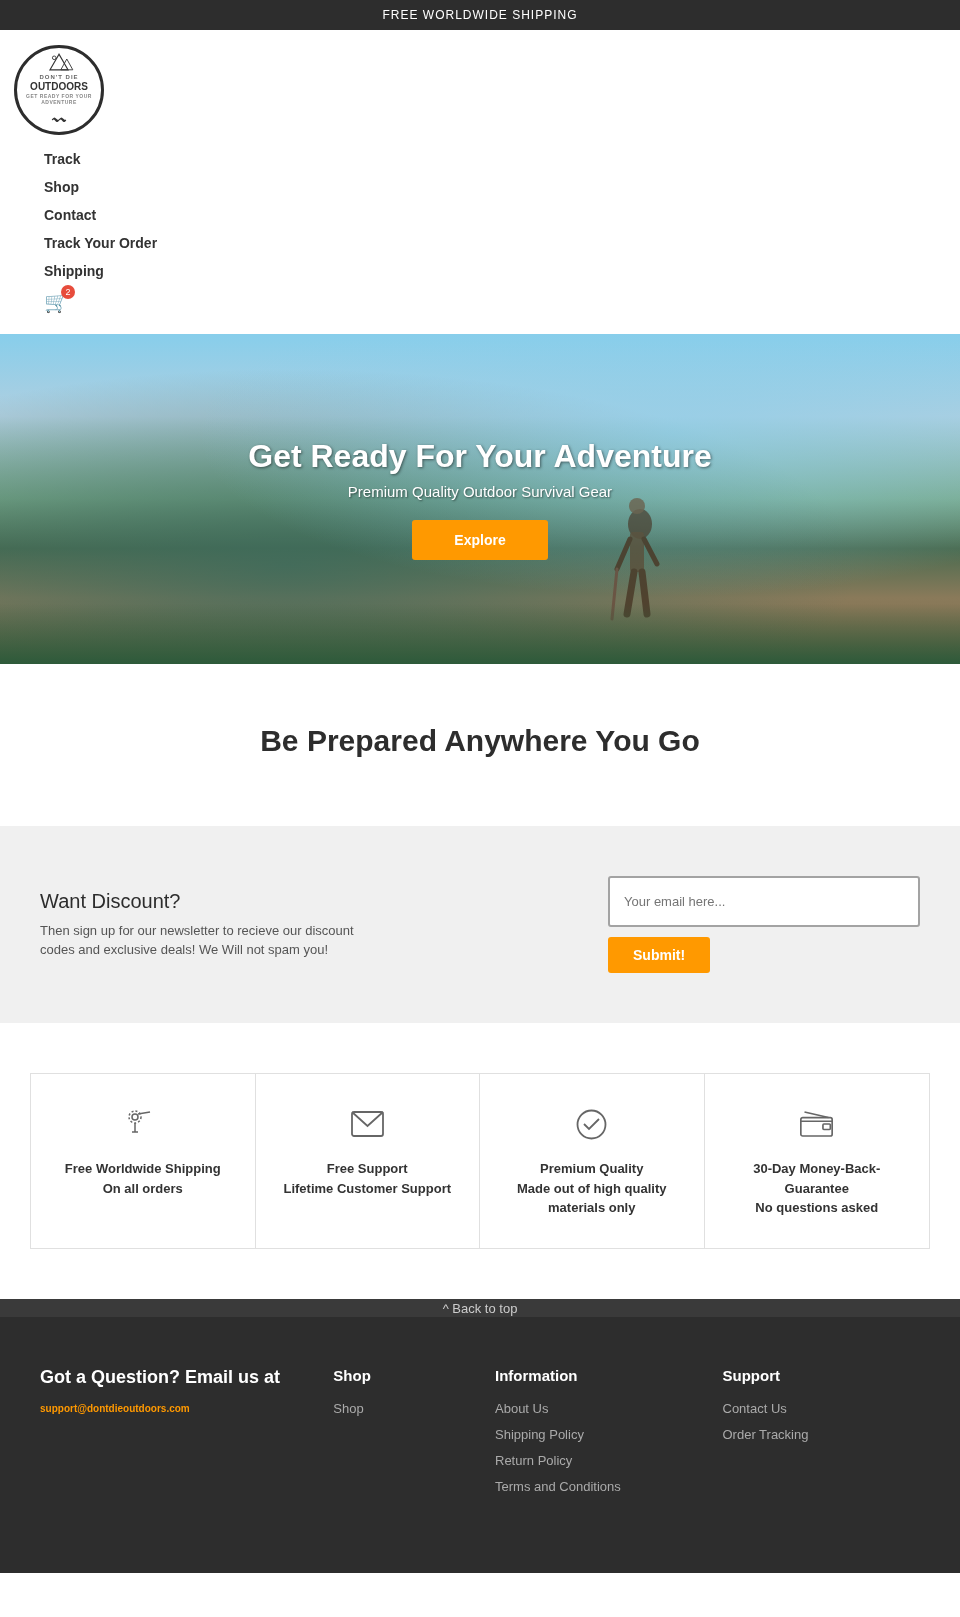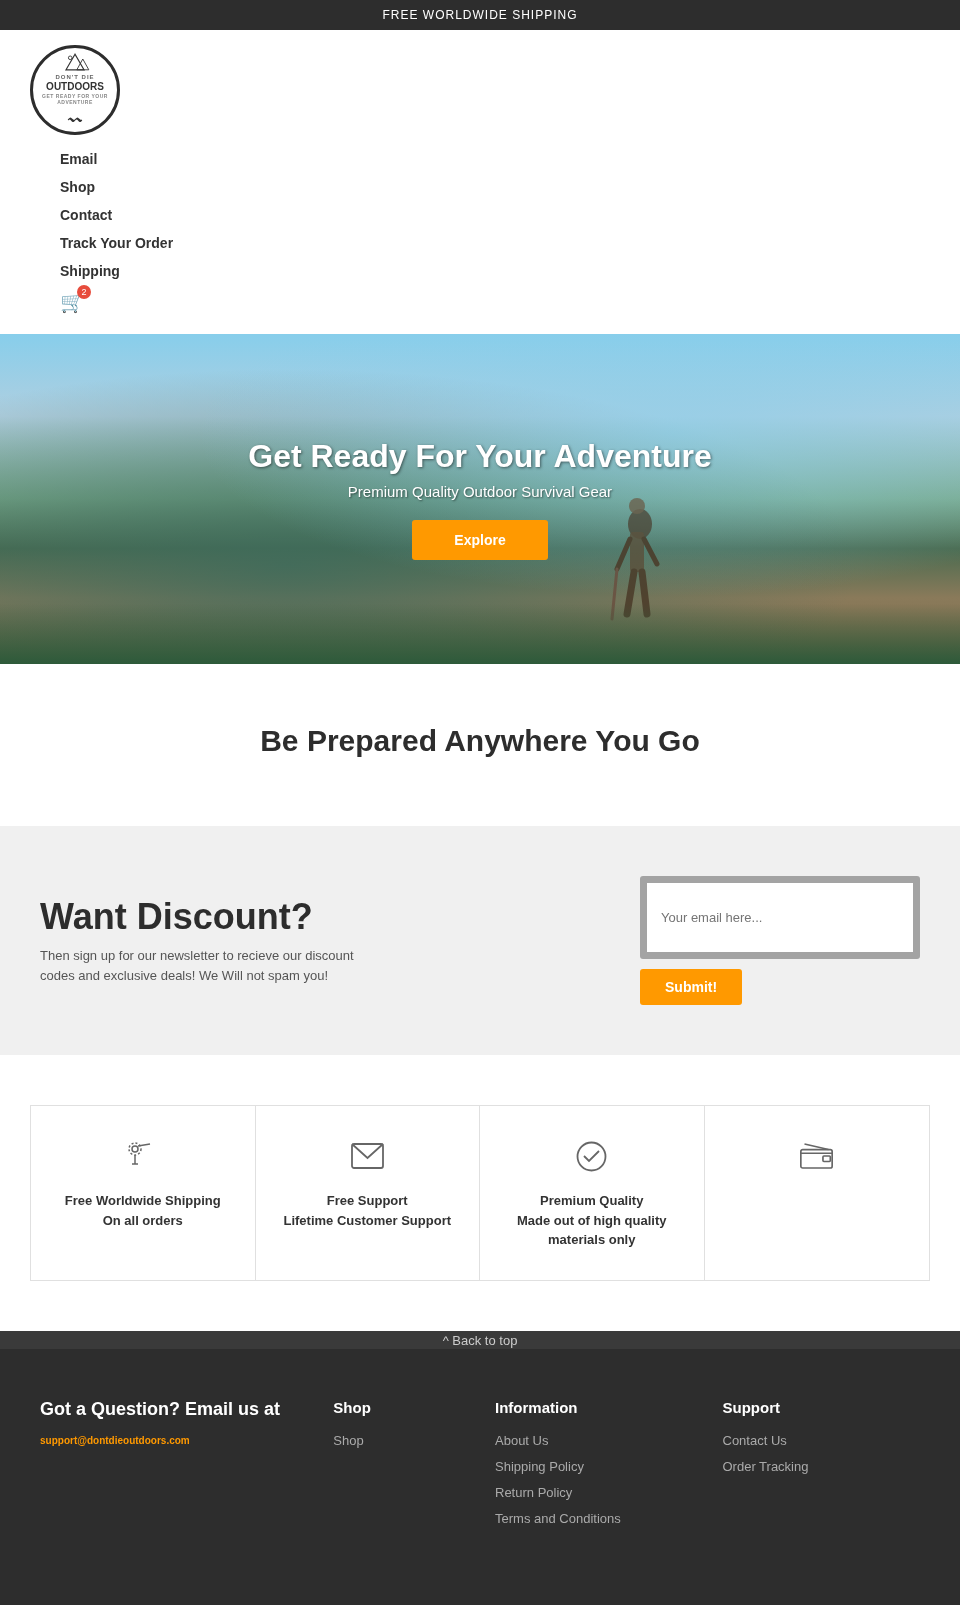--- a/index.html
+++ b/index.html
@@ -11,21 +11,21 @@
       color: #fff;
       text-align: center;
       padding: 8px;
       font-size: 12px;
       letter-spacing: 1px;
       text-transform: uppercase;
     }
 
     
     .header {
-      padding: 15px 30px;
+      padding: 15px 14px;
       background: #fff;
     }
     .logo-container {
       display: flex;
       align-items: center;
       margin-bottom: 10px;
     }
     .logo-circle {
       width: 90px;
       height: 90px;
@@ -166,41 +166,41 @@
 
     
     .discount-section {
       background: #f0f0f0;
       padding: 50px 40px;
       display: flex;
       align-items: center;
       justify-content: space-between;
     }
     .discount-left h2 {
-      font-size: 36px;
-      font-weight: 700;
+      font-size: 20px;
+      font-weight: 400;
       margin-bottom: 8px;
       color: #2d2d2d;
     }
     .discount-left p {
       font-size: 13px;
       color: #555;
       max-width: 350px;
       line-height: 1.5;
     }
     .discount-right {
       display: flex;
       flex-direction: column;
       align-items: flex-start;
       gap: 10px;
     }
     .discount-right input {
-      width: 280px;
-      padding: 27px 14px;
-      border: 7px solid #a3a3a3;
+      width: 312px;
+      padding: 16px 14px;
+      border: 2px solid #a3a3a3;
       border-radius: 3px;
       font-size: 13px;
       color: #aaa;
     }
     .btn-submit {
       background: #f90;
       color: #fff;
       border: none;
       padding: 10px 25px;
       font-size: 14px;
@@ -333,21 +333,21 @@
         <div style="font-size:10px; font-weight:900; color:#333;">OUTDOORS</div>
         <div style="font-size:5px; color:#888; letter-spacing:0.5px; text-transform:uppercase;">GET READY FOR YOUR ADVENTURE</div>
       </div>
       <div style="margin-top:3px; font-size:14px; color:#333;">〰</div>
     </div>
   </div>
 
   <nav>
     <ul>
       <li>
-          <a href="#">Email</a>
+          <a href="#">Track</a>
         </li>
       <li>
           <a href="#">Shop</a>
         </li>
       <li>
           <a href="#">Contact</a>
         </li>
       <li>
           <a href="#">Track Your Order</a>
         </li>
@@ -455,20 +455,24 @@
 
     <div class="feature-item">
       <div class="feature-icon">
         <svg width="35" height="30" viewBox="0 0 38 30" fill="none" stroke="#666" stroke-width="1.8">
           <rect x="2" y="8" width="34" height="20" rx="2"></rect>
           <path d="M2 12 L36 12"></path>
           <path d="M6 2 L32 8"></path>
           <rect x="26" y="15" width="8" height="6" rx="1"></rect>
         </svg>
       </div>
+      <h3>
+        <span>30-Day Money-Back-Guarantee</span><br>
+        <span>No questions asked</span>
+      </h3>
     </div>
 
   </div>
 </section>
 
 <div class="back-to-top">
   <a href="#">^ Back to top</a>
 </div>
 
 <footer>

